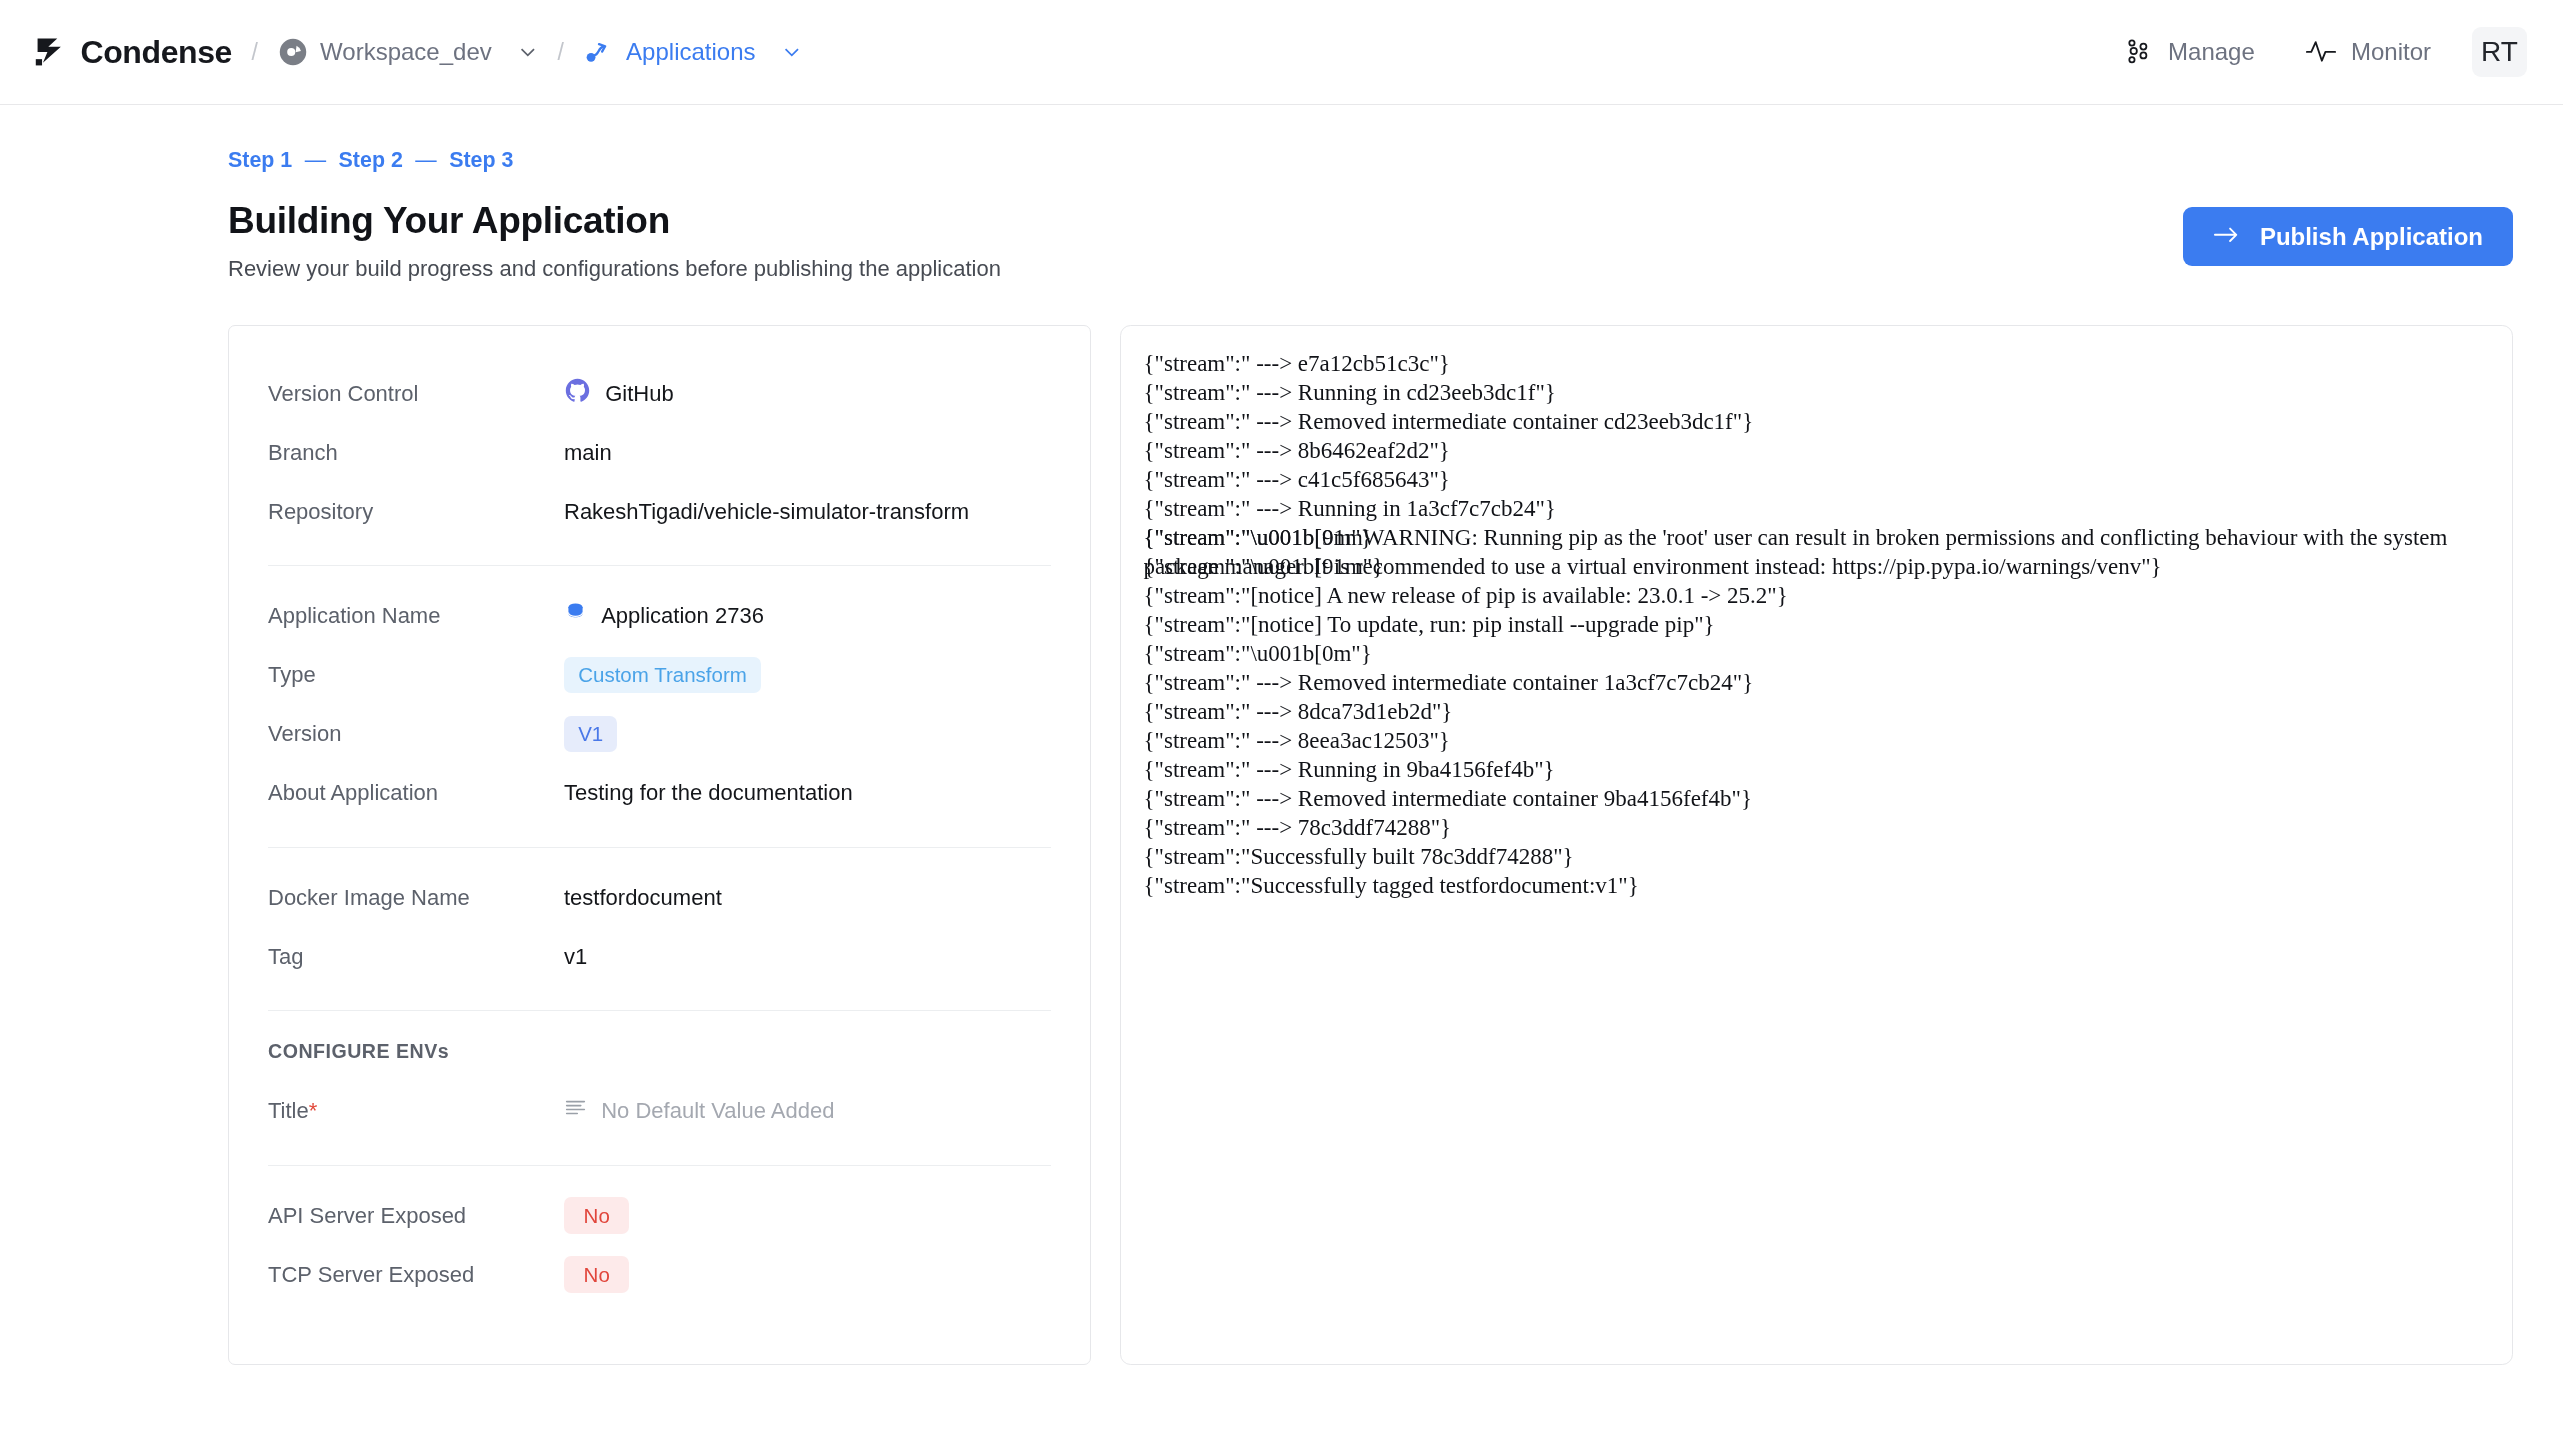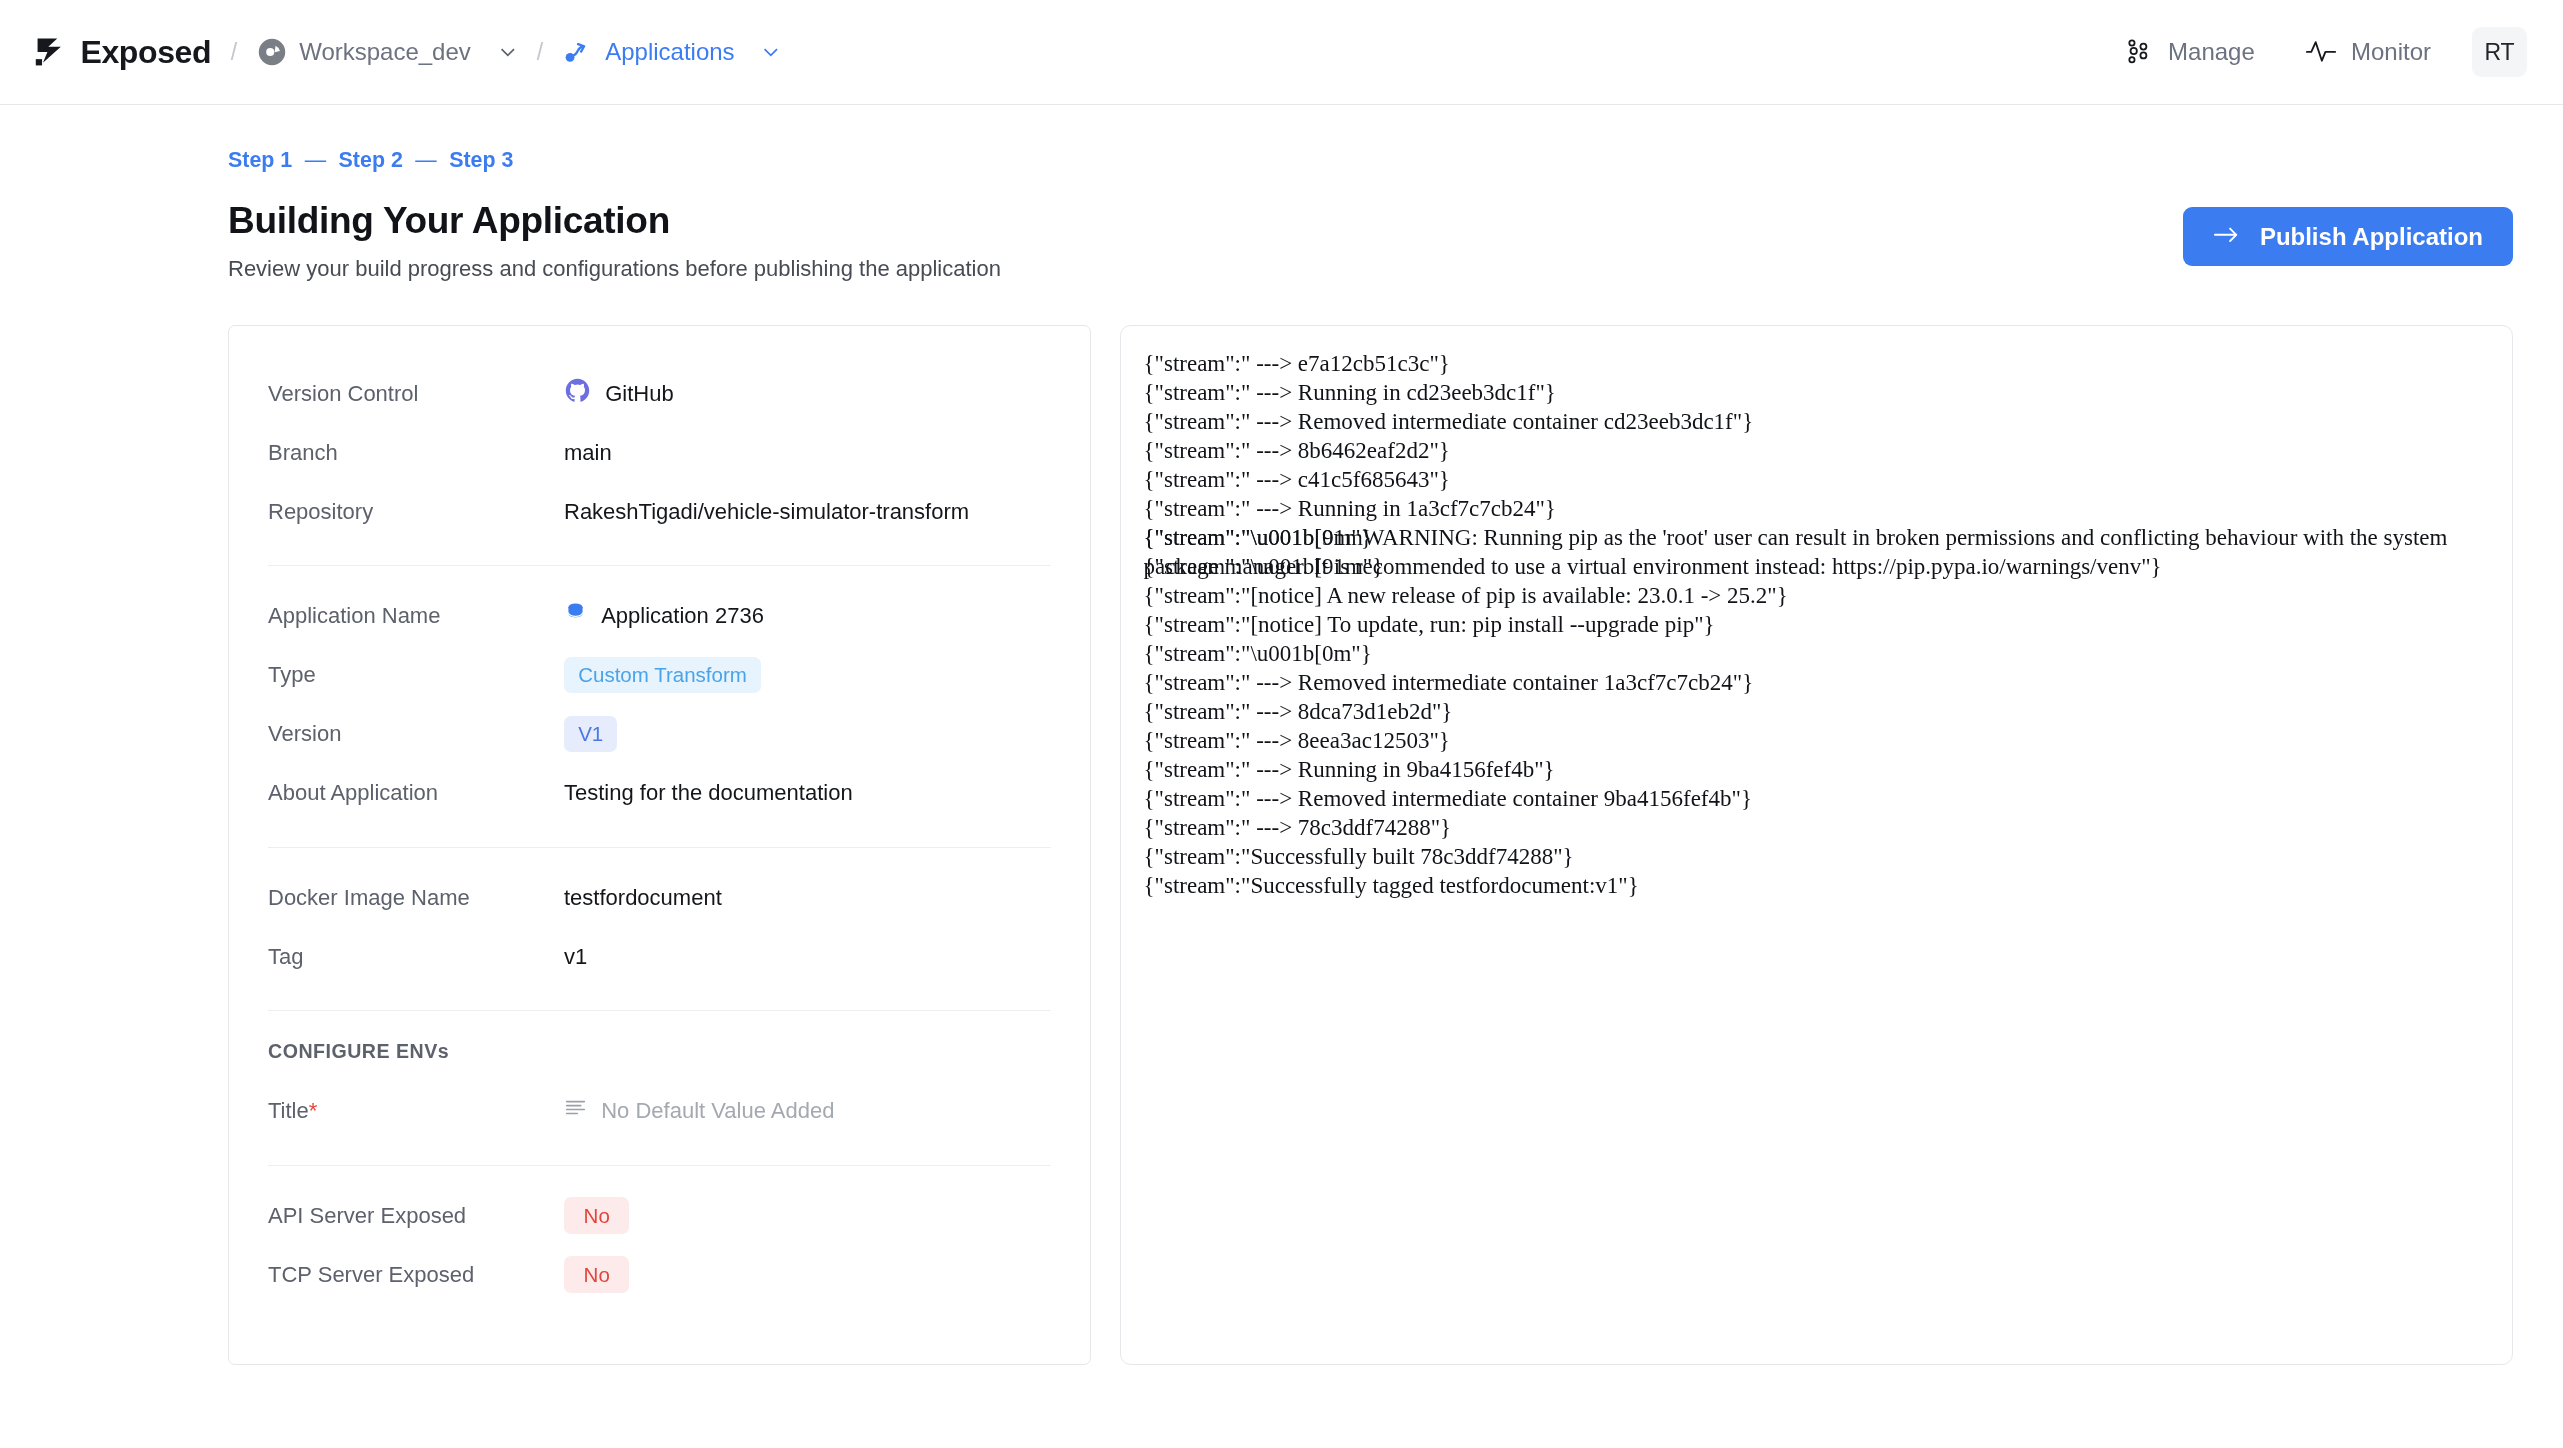--- a/index.html
+++ b/index.html
@@ -30,21 +30,21 @@
   .chev { margin-left: 14.2px; display: flex; align-items: center; }
 
   .topbar-right { margin-left: auto; display: flex; align-items: center; gap: 0; }
   .top-action { display: flex; align-items: center; gap: 14.2px; margin-left: 50px; }
   .top-action-label { font-size: 24px; color: #6d7280; }
   .avatar {
     margin-left: 41px;
     width: 55px; height: 50px;
     background: #f4f5f7; border-radius: 9px;
     display: flex; align-items: center; justify-content: center;
-    font-size: 23px; color: #22252b; font-weight: 400;
+    font-size: 28px; color: #22252b; font-weight: 400;
   }
 
   
   .page { padding: 43px 50px 0 228px; }
 
   .steps { display: flex; align-items: center; gap: 0; margin-bottom: 27px; }
   .step { font-size: 21.4px; color: #3b7cf0; font-weight: 600; }
   .step-dash { color: #3b7cf0; margin: 0 12.5px; font-size: 21.4px; }
 
   .title-row { display: flex; align-items: flex-start; }
@@ -121,21 +121,21 @@
 
 <div class="topbar">
 
   <div class="brand">
     <span class="brand-mark">
       <svg viewBox="0 0 38 38" width="34" height="34" aria-hidden="true">
         <path d="M4 4 H26 L16 13 H30 L10 31 L15 19 H4 Z" fill="#16181d"></path>
         <rect x="2" y="27" width="7" height="7" fill="#16181d"></rect>
       </svg>
     </span>
-    <span class="brand-name">Exposed</span>
+    <span class="brand-name">Condense</span>
   </div>
 
   <span class="crumb-sep">/</span>
 
   <div class="crumb">
     <span class="crumb-icon">
       <svg viewBox="0 0 34 34" width="30" height="30" aria-hidden="true">
         <circle cx="17" cy="17" r="15" fill="#7a7e86"></circle>
         <circle cx="15" cy="17" r="4.6" fill="#ffffff"></circle>
         <path d="M21 10 a9 9 0 0 1 5 6 l-6 1.2 z" fill="#ffffff"></path>

